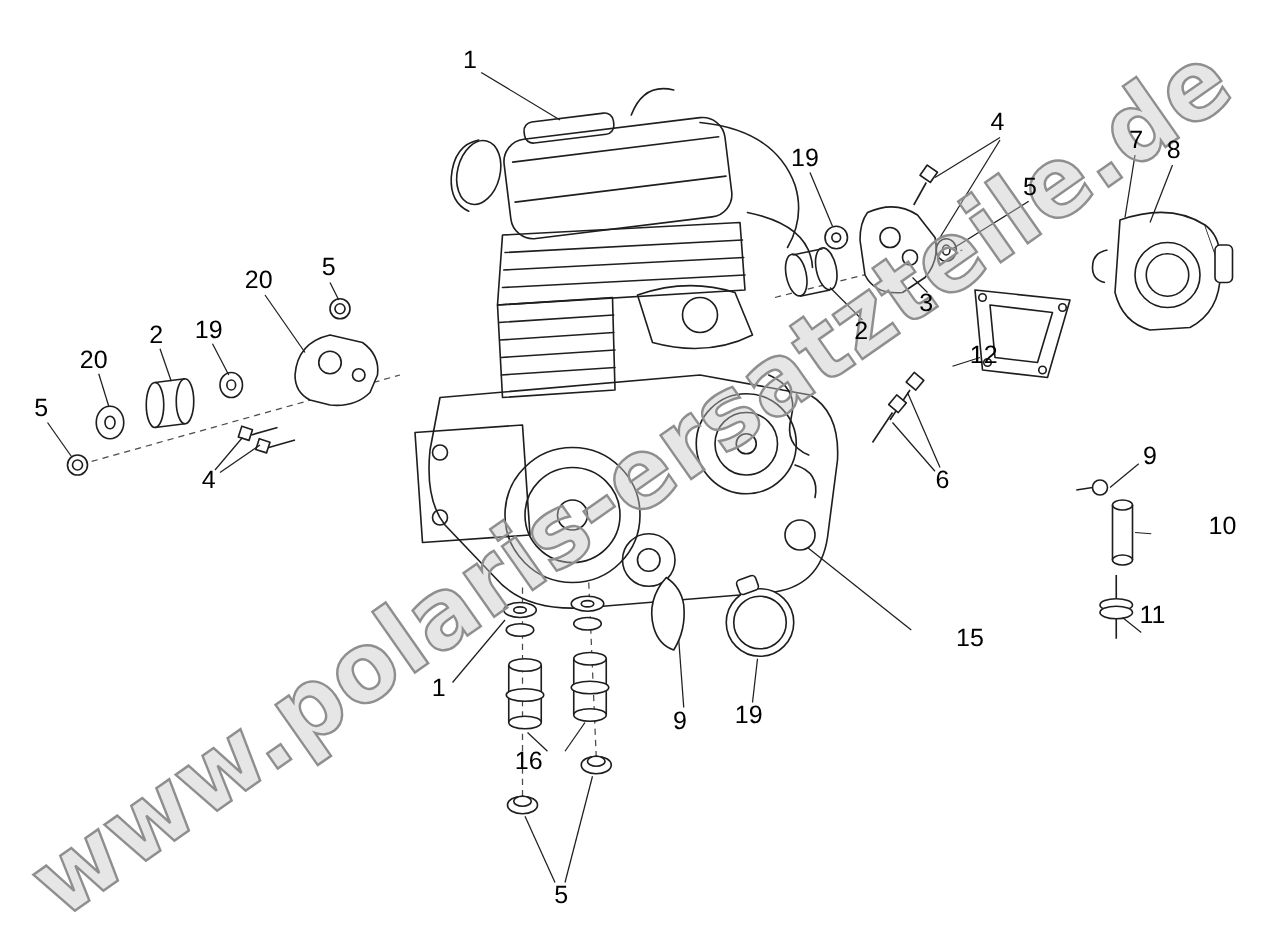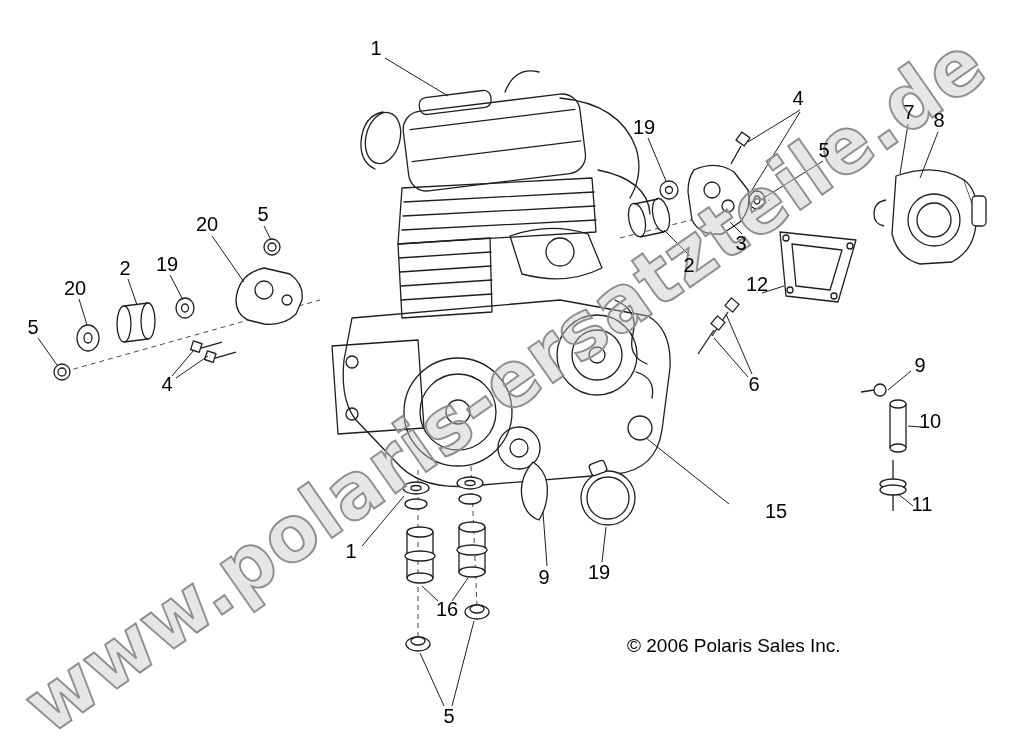--- a/index.html
+++ b/index.html
@@ -286,34 +286,33 @@
   </svg>
 
   <div class="callout" style="left:376px;top:48px">1</div>
   <div class="callout" style="left:644px;top:127px">19</div>
   <div class="callout" style="left:798px;top:98px">4</div>
   <div class="callout" style="left:824px;top:150px">5</div>
   <div class="callout" style="left:909px;top:112px">7</div>
   <div class="callout" style="left:939px;top:120px">8</div>
   <div class="callout" style="left:741px;top:243px">3</div>
   <div class="callout" style="left:689px;top:265px">2</div>
-  <div class="callout" style="left:757px;top:284px">12</div>
+  <div class="callout" style="left:787px;top:284px">12</div>
   <div class="callout" style="left:207px;top:224px">20</div>
   <div class="callout" style="left:263px;top:214px">5</div>
   <div class="callout" style="left:167px;top:264px">19</div>
   <div class="callout" style="left:125px;top:268px">2</div>
   <div class="callout" style="left:75px;top:288px">20</div>
   <div class="callout" style="left:33px;top:327px">5</div>
   <div class="callout" style="left:167px;top:384px">4</div>
   <div class="callout" style="left:754px;top:384px">6</div>
   <div class="callout" style="left:920px;top:365px">9</div>
-  <div class="callout" style="left:930px;top:421px">10</div>
-  <div class="callout" style="left:922px;top:504px">11</div>
+  <div class="callout" style="left:978px;top:421px">10</div>
+  <div class="callout" style="left:922px;top:492px">11</div>
   <div class="callout" style="left:776px;top:511px">15</div>
   <div class="callout" style="left:351px;top:551px">1</div>
   <div class="callout" style="left:544px;top:577px">9</div>
   <div class="callout" style="left:599px;top:572px">19</div>
-  <div class="callout" style="left:447px;top:609px">16</div>
+  <div class="callout" style="left:423px;top:609px">16</div>
   <div class="callout" style="left:449px;top:716px">5</div>
 
-  <div class="copyright">© 2006 Polaris Sales Inc.</div>
 
 </div>
 
 </body></html>

